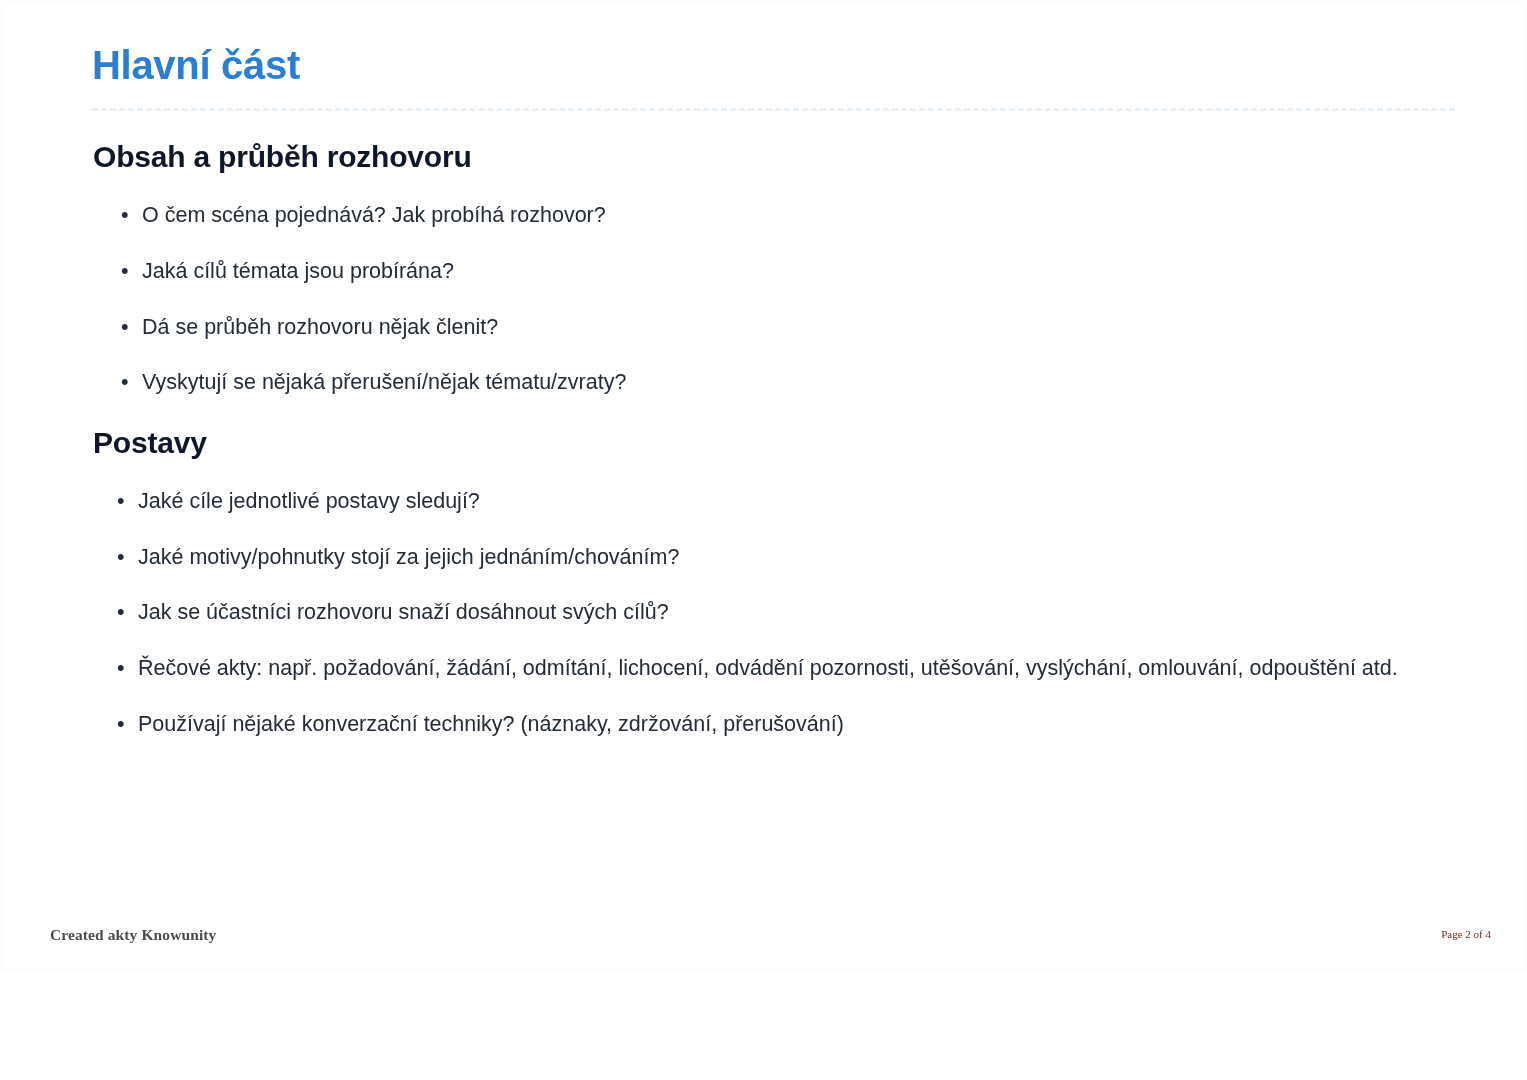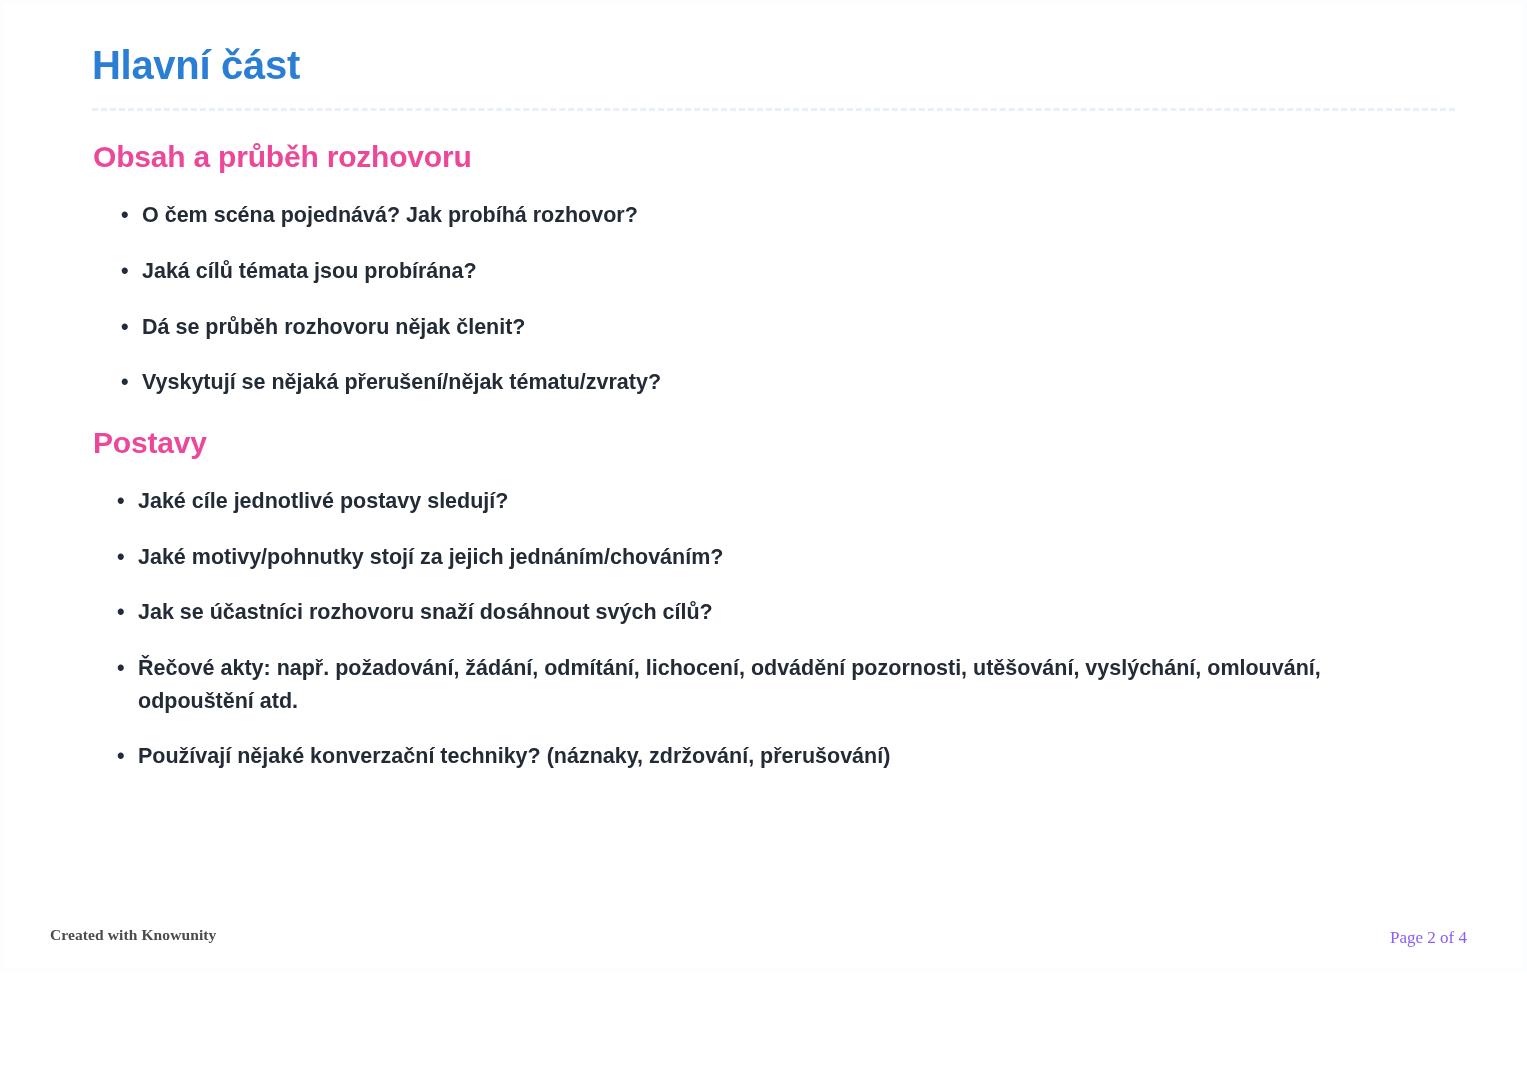--- a/index.html
+++ b/index.html
@@ -54,41 +54,41 @@
     width: 1363px;
     height: 0;
     border-top: 3px dashed #e9eff6;
     margin: 0 0 0 0;
   }
 
   
   .section-heading {
     font-size: 30px;
     font-weight: 700;
-    color: #ec4899;
+    color: #0f172a;
     letter-spacing: -0.2px;
     line-height: 1.2;
     margin: 0;
   }
 
   .section-obsah .section-heading { padding: 28px 0 0 1px; }
   .section-postavy .section-heading { padding: 26px 0 0 1px; }
 
   
   .bullet-list {
     list-style: none;
     margin: 0;
     padding: 0;
   }
 
   .bullet-item {
     position: relative;
     display: block;
     font-size: 21.5px;
-    font-weight: 700;
+    font-weight: 400;
     color: #232b36;
     line-height: 1.52;
     padding-left: 21px;
   }
 
   .bullet-item::before {
     content: "\2022";
     position: absolute;
     left: 0;
     top: 0;
@@ -123,26 +123,26 @@
     top: 0;
     font-family: "Liberation Serif", serif;
     font-weight: 700;
     font-size: 15.5px;
     color: #4b4b4b;
     letter-spacing: 0.1px;
   }
 
   .footer-pagenum {
     position: absolute;
-    right: 60px;
+    right: 36px;
     top: 2px;
     font-family: "Liberation Serif", serif;
     font-weight: 400;
-    font-size: 17px;
-    color: #8b5cf6;
+    font-size: 11px;
+    color: #7f1d1d;
   }
 </style>
 </head>
 <body>
 
 <div class="page">
   <div class="page-edge"></div>
 
   <div class="content">
 
@@ -167,16 +167,16 @@
         <li class="bullet-item">Jaké motivy/pohnutky stojí za jejich jednáním/chováním?</li>
         <li class="bullet-item">Jak se účastníci rozhovoru snaží dosáhnout svých cílů?</li>
         <li class="bullet-item wide">Řečové akty: např. požadování, žádání, odmítání, lichocení, odvádění pozornosti, utěšování, vyslýchání, omlouvání, odpouštění atd.</li>
         <li class="bullet-item">Používají nějaké konverzační techniky? (náznaky, zdržování, přerušování)</li>
       </ul>
     </section>
 
   </div>
 
   <div class="footer">
-    <span class="footer-credit">Created with Knowunity</span>
+    <span class="footer-credit">Created akty Knowunity</span>
     <span class="footer-pagenum">Page 2 of 4</span>
   </div>
 </div>
 
 </body></html>

